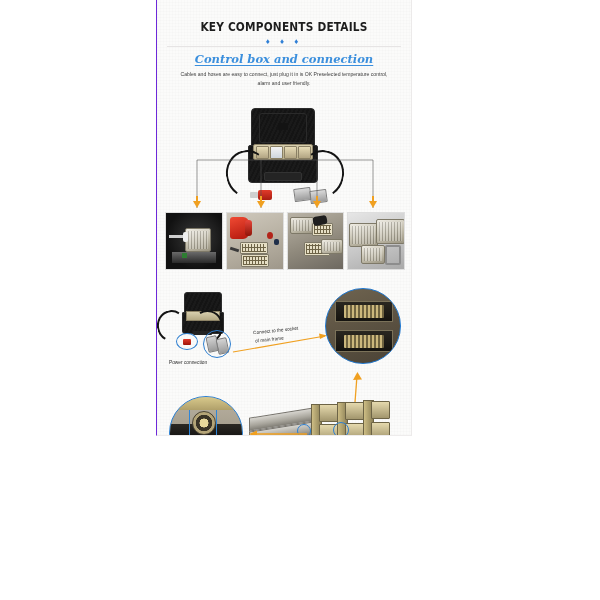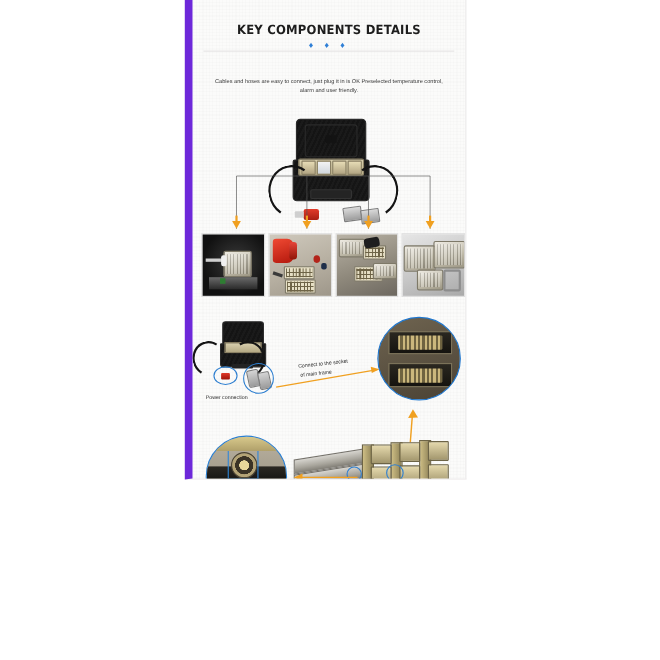--- a/index.html
+++ b/index.html
@@ -15,26 +15,26 @@
   .page {
     position: relative;
     width: 600px;
     height: 600px;
     background: #ffffff;
   }
 
   
   .panel {
     position: absolute;
-    left: 168px;
+    left: 156px;
     top: 0px;
     width: 256px;
     height: 436px;
     background: #fbfbfa;
-    border-left: 7px solid #6d28d9;
+    border-left: 1px solid #6d28d9;
     border-right: 1px solid #eceaea;
     border-bottom: 1px solid #eeecec;
     box-sizing: border-box;
     overflow: hidden;
   }
   .panel::before {
     content: "";
     position: absolute;
     inset: 0;
     background:
@@ -446,20 +446,21 @@
 </head>
 <body>
 
 <div class="page">
 
   <div class="panel">
 
     <div class="head-title">KEY COMPONENTS DETAILS</div>
     <div class="dots">♦ ♦ ♦</div>
     <div class="head-rule"></div>
+    <div class="subtitle">Control box and connection</div>
     <div class="lead">Cables and hoses are easy to connect, just plug it in is OK Preselected temperature control, alarm and user friendly.</div>
 
     <div id="hero-wrap">
       <div class="case-lid">
         <div class="lid-tab l"></div>
         <div class="lid-tab r"></div>
       </div>
       <div class="case-body"></div>
       <div class="case-handle"></div>
       <div class="tray"></div>

